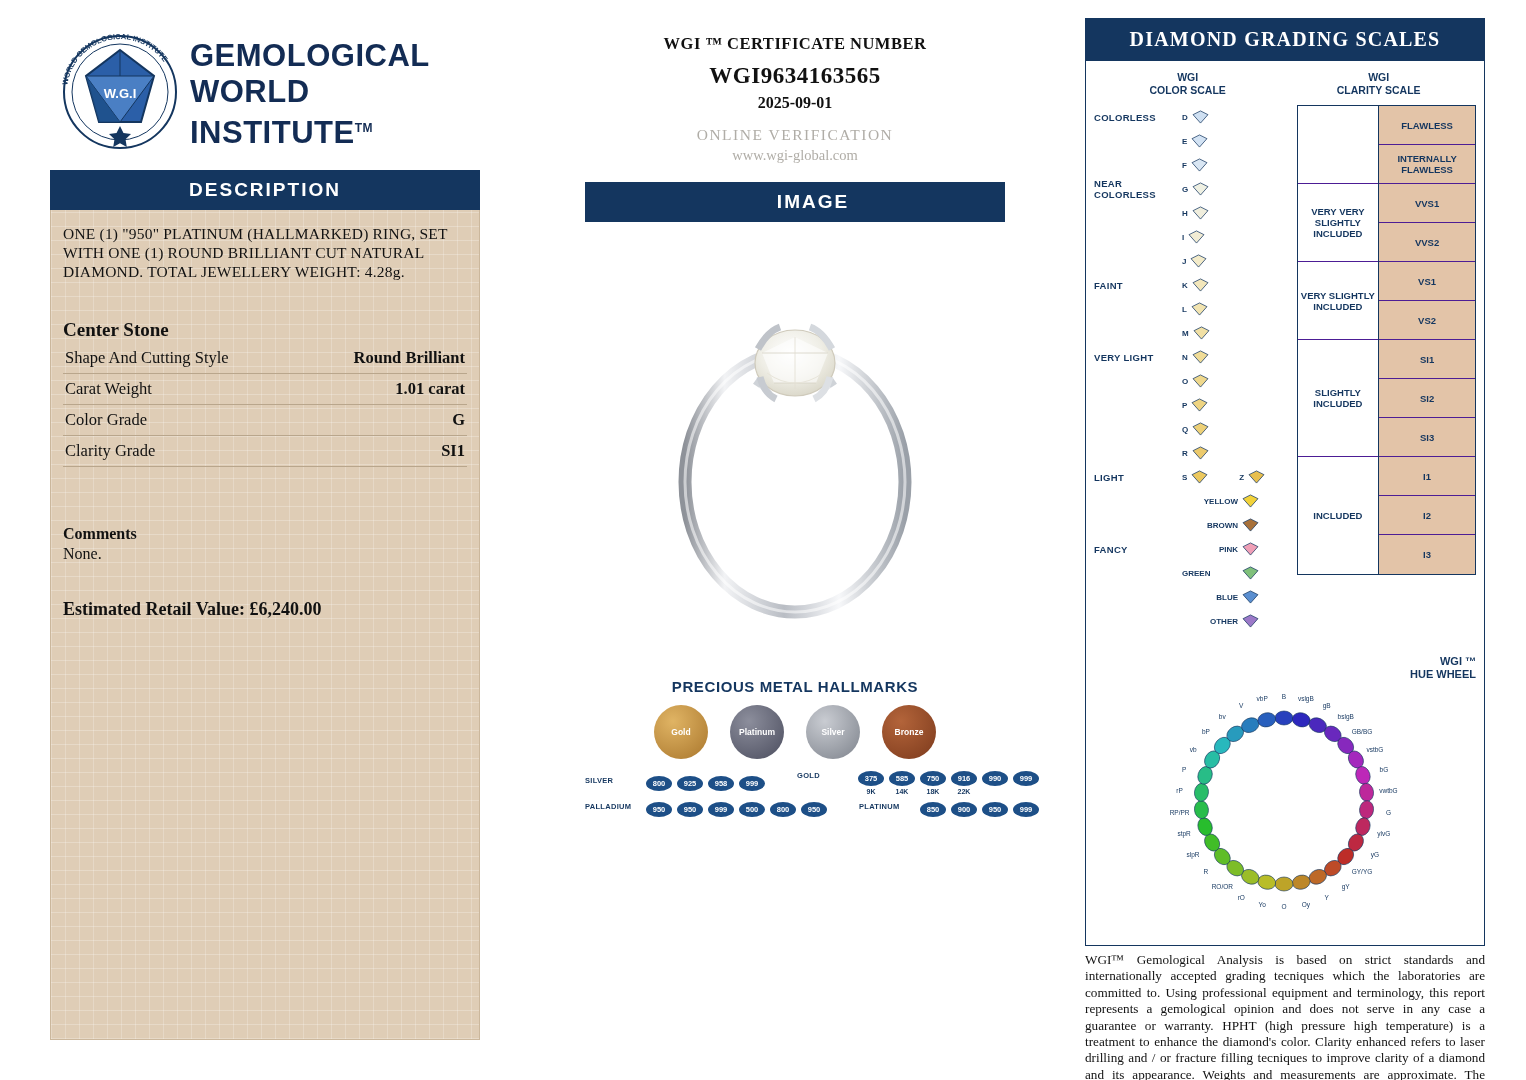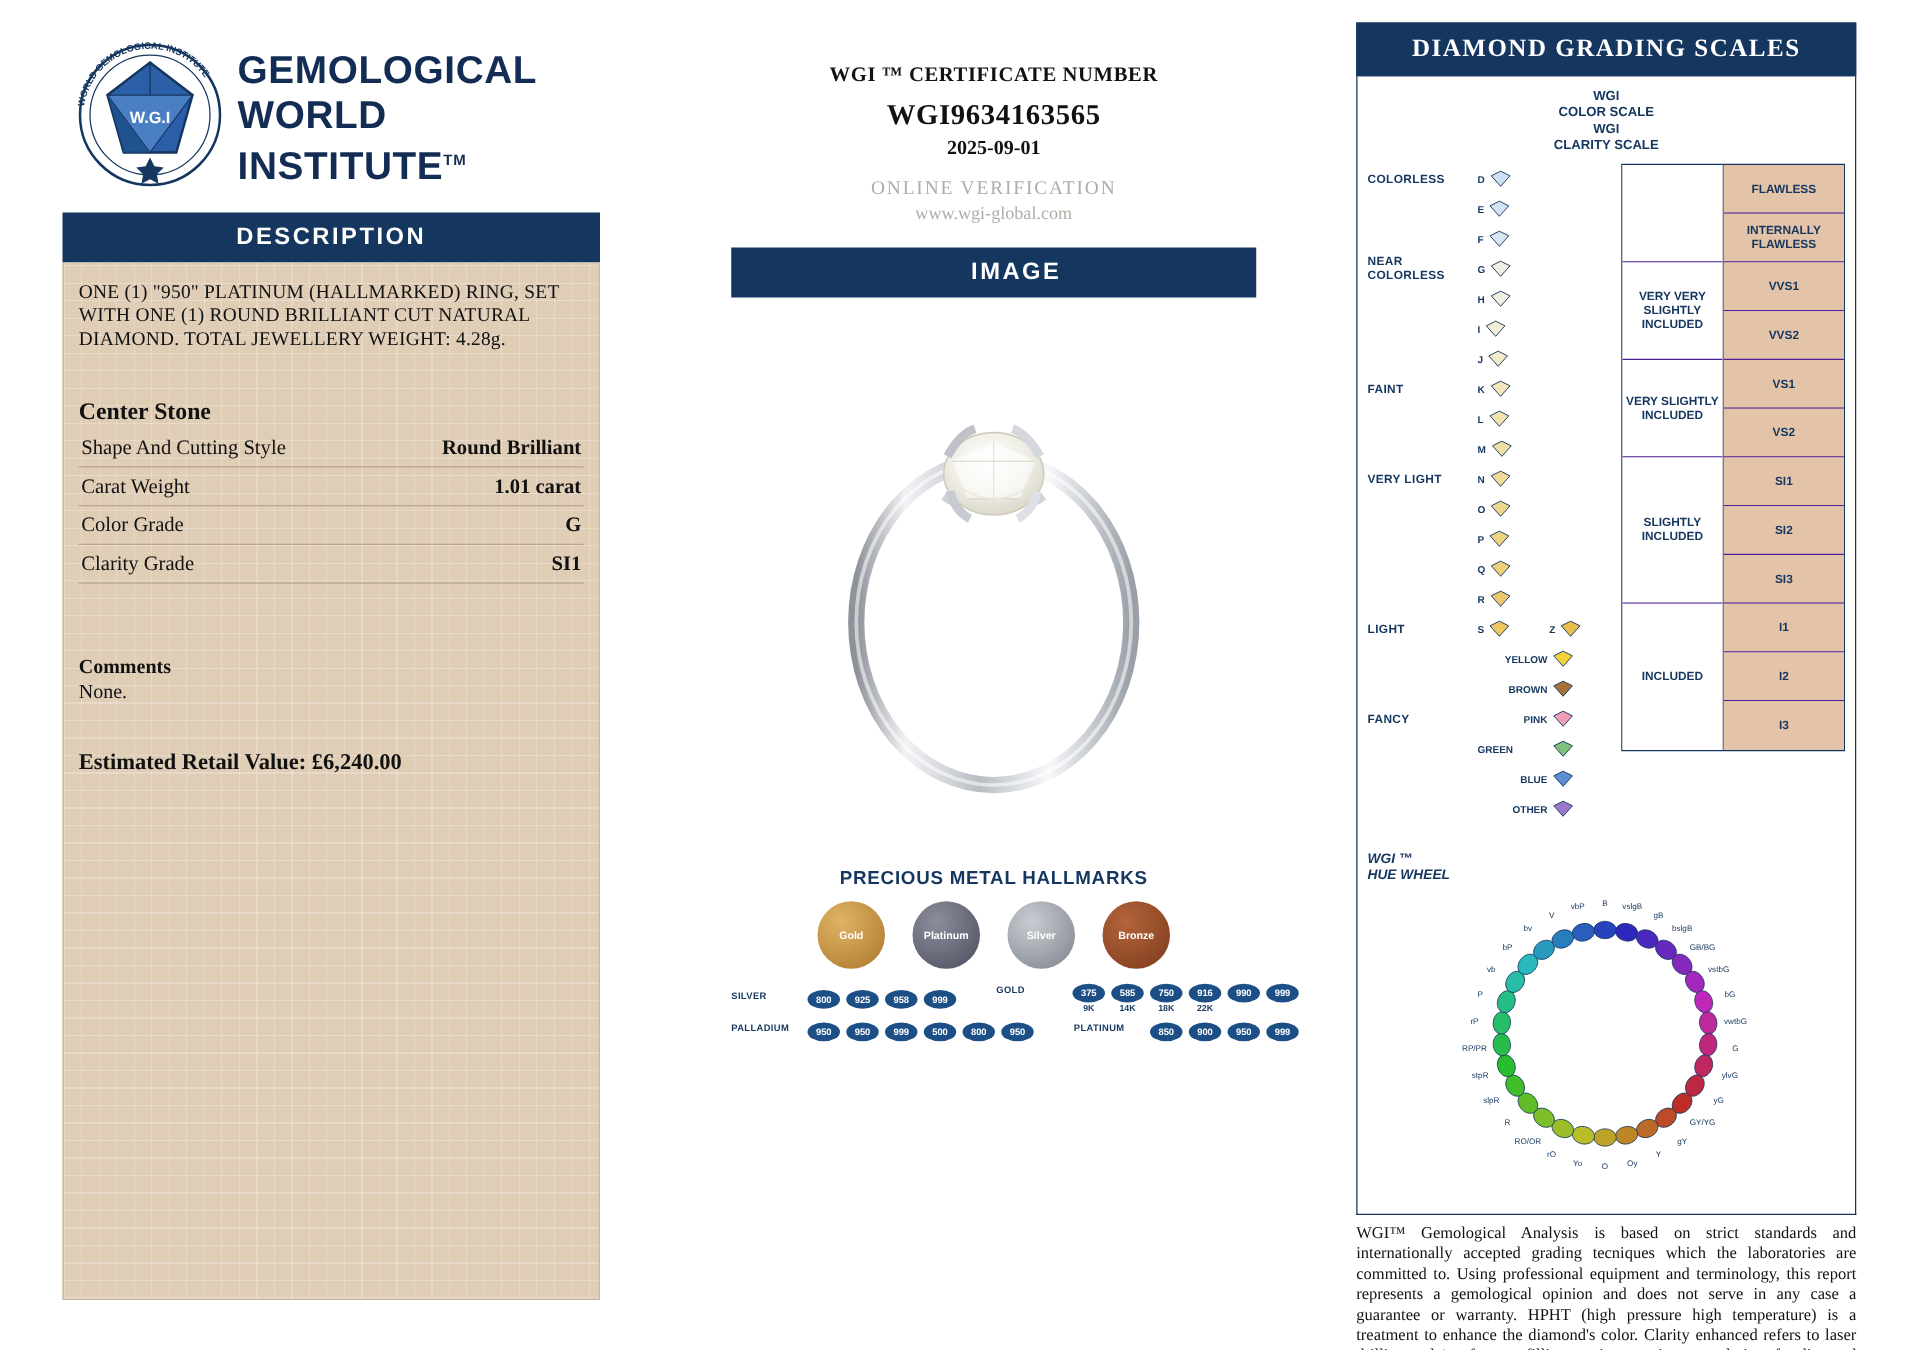--- a/index.html
+++ b/index.html
@@ -40,21 +40,21 @@
   .desc-lead { font-size:15.5px; line-height:19px; letter-spacing:0.2px; }
   .section-title { font-weight:bold; font-size:19px; margin-top:38px; margin-bottom:2px; }
   table.specs { width:100%; border-collapse:collapse; font-size:16.5px; }
   table.specs td { padding:5px 2px; border-bottom:1px solid #b9a68c; }
   table.specs td.val { text-align:right; font-weight:bold; }
   .comments-title { font-weight:bold; font-size:16px; margin-top:58px; }
   .comments-body { font-size:16px; margin-top:2px; }
   .retail { font-weight:bold; font-size:18px; margin-top:36px; }
 
   
-  .col-mid { position:absolute; left:585px; top:20px; width:420px; text-align:center; }
+  .col-mid { position:absolute; left:585px; top:4px; width:420px; text-align:center; }
   .cert-head { font-family:"Liberation Serif", serif; font-weight:bold; font-size:16.5px; letter-spacing:0.5px; margin-top:30px; }
   .cert-num { font-weight:bold; font-size:23px; margin-top:9px; letter-spacing:0.5px; }
   .cert-date { font-weight:bold; font-size:16px; margin-top:5px; }
   .online-ver { color:#b0ada7; font-size:15.5px; letter-spacing:1.5px; margin-top:14px; }
   .online-url { color:#b0ada7; font-size:14.5px; margin-top:3px; }
   .img-bar { margin-top:18px;padding-left:36px; }
 
   .ring-wrap { height:430px; display:flex; align-items:center; justify-content:center; }
 
   .notice {
@@ -80,41 +80,41 @@
 
   
   .col-right { position:absolute; left:1085px; top:18px; width:400px; }
   .grading-bar {
     background:#14365f; color:#fff; text-align:center;
     font-family:"Liberation Serif", serif; font-weight:bold;
     font-size:20px; letter-spacing:1.2px; padding:8px 0;
     border:2px solid #14365f;
   }
   .scales-box { border:1.5px solid #14365f; border-top:none; padding:10px 8px 14px 8px; }
-  .scales-head { display:flex; justify-content:space-around; font-family:"Liberation Sans", sans-serif; font-weight:bold; font-size:10.5px; color:#14365f; text-align:center; line-height:13px;flex-direction:column; }
+  .scales-head { display:flex; justify-content:space-around; font-family:"Liberation Sans", sans-serif; font-weight:bold; font-size:10.5px; color:#14365f; text-align:center; line-height:13px; }
   .scales-body { display:flex; margin-top:8px; }
   .color-col { width:52%; }
   .clarity-col { width:48%; padding-left:4px; }
   .crow { display:flex; align-items:center; height:24px; }
   .cgroup-label { width:88px; font-family:"Liberation Sans", sans-serif; font-weight:bold; font-size:9.5px; color:#14365f; letter-spacing:0.3px; }
   .gem { width:19px; height:14px; margin-right:2px; position:relative; }
   .gem-letter { font-family:"Liberation Sans", sans-serif; font-size:8px; font-weight:bold; color:#14365f; }
   .gemcell { display:flex; align-items:center; gap:3px; }
   .clarity-table { border:1px solid #14365f; display:flex; }
   .cl-left { width:46%; border-right:1px solid #14365f; }
   .cl-right { width:54%; }
   .cl-cell {
     background:#e3c4a8; border-bottom:1px solid #4c1d95;
     font-family:"Liberation Sans", sans-serif; font-weight:bold; font-size:9.5px;
     color:#14365f; display:flex; align-items:center; justify-content:center; text-align:center;
     line-height:11px;
   }
   .cl-cell.plain { background:#fff; }
 
-  .hue-title { text-align:left; font-family:"Liberation Sans", sans-serif; font-weight:bold; font-size:11px; color:#14365f; margin-top:22px; line-height:13px;font-style:italic; }
+  .hue-title { text-align:right; font-family:"Liberation Sans", sans-serif; font-weight:bold; font-size:11px; color:#14365f; margin-top:22px; line-height:13px; }
   .hue-wrap { height:250px; position:relative; }
   .disclaimer { font-size:13.2px; line-height:16.4px; text-align:justify; margin-top:6px; }
 </style>
 </head>
 <body>
 
 <div class="page">
 
   <div class="col-left">
 

